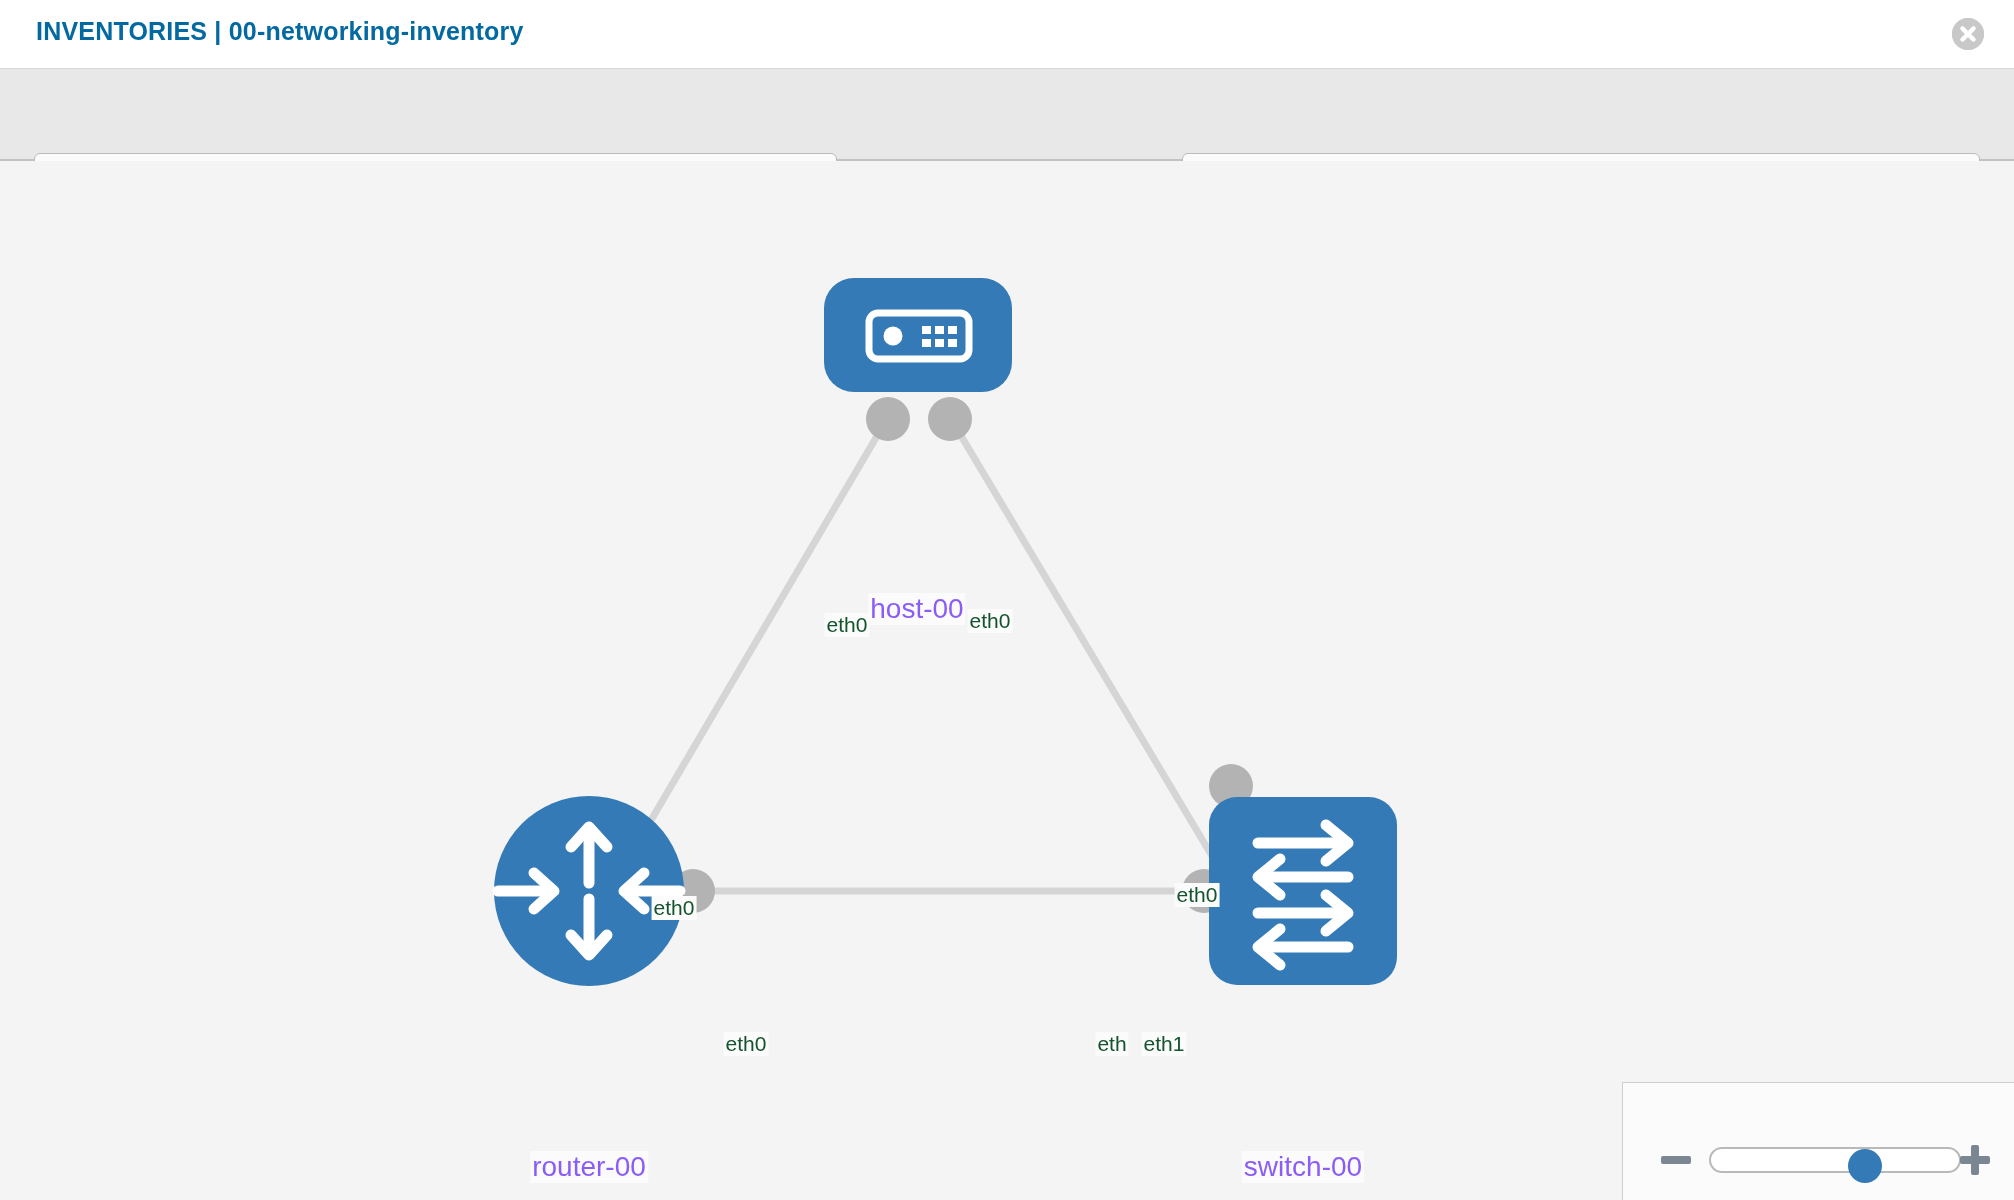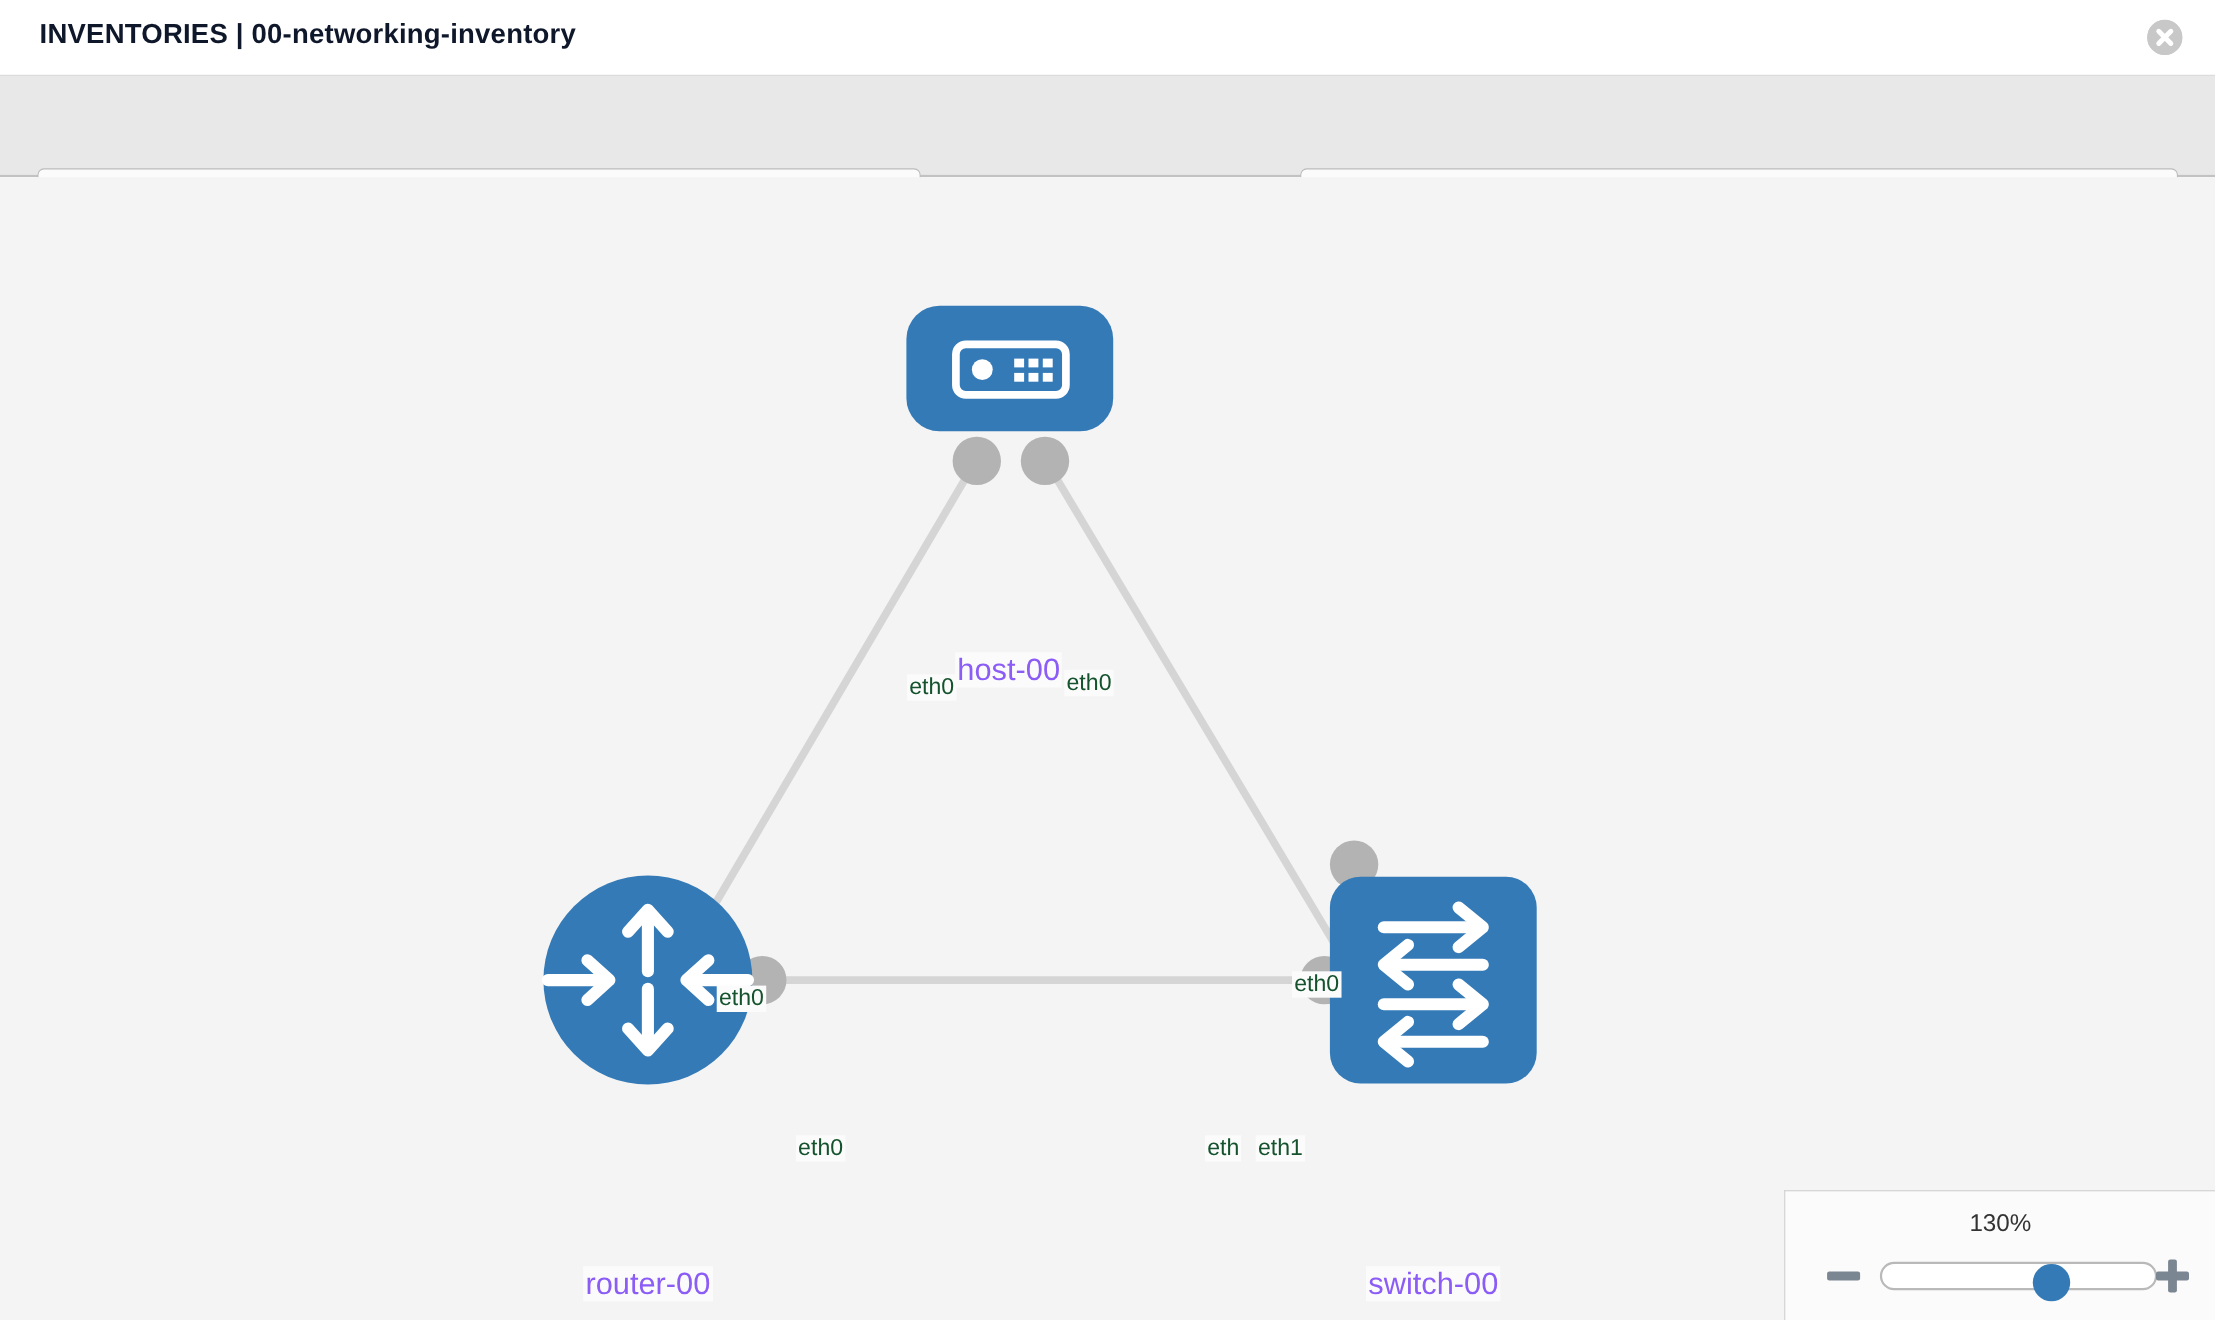--- a/index.html
+++ b/index.html
@@ -29,21 +29,21 @@
     background: #ffffff;
     border-bottom: 1px solid #d7d7d7;
     box-sizing: border-box;
   }
   .breadcrumb {
     position: absolute;
     left: 36px;
     top: 17px;
     font-size: 25px;
     font-weight: bold;
-    color: #0f172a;
+    color: #0369a1;
     letter-spacing: 0.2px;
     white-space: nowrap;
   }
   .close-btn {
     position: absolute;
     right: 30px;
     top: 18px;
     width: 32px;
     height: 32px;
     border-radius: 50%;
@@ -335,21 +335,20 @@
     <div class="edge-label" style="left:674px; top:735px;">eth0</div>
     <div class="edge-label" style="left:1197px; top:722px;">eth0</div>
 
     <div class="edge-label" style="left:746px; top:871px;">eth0</div>
     <div class="edge-label" style="left:1112px; top:871px;">eth</div>
     <div class="edge-label" style="left:1164px; top:871px;">eth1</div>
 
   </div>
 
   <div class="zoom-panel">
-    <div class="zoom-value">130%</div>
     <div class="zoom-row">
 
       <div class="zoom-minus">
         <svg width="34" height="38" viewBox="0 0 34 38" aria-hidden="true">
           <rect x="2" y="15" width="30" height="8" rx="2" fill="#7a8691"></rect>
         </svg>
       </div>
 
       <div class="zoom-track">
         <div class="zoom-thumb"></div>

